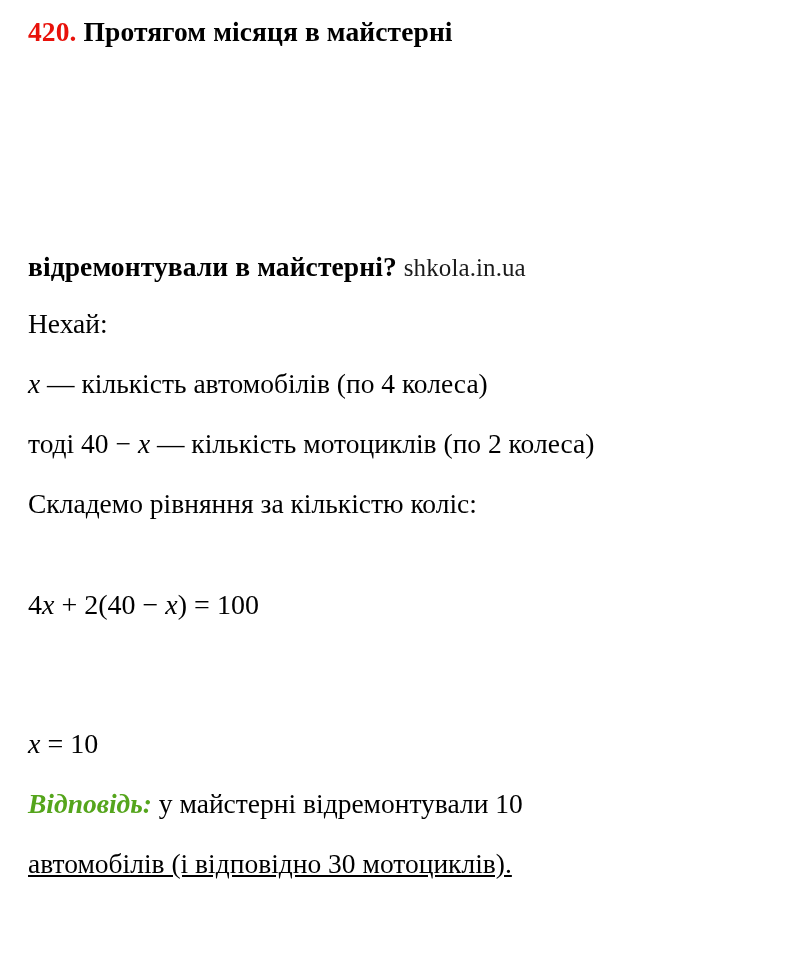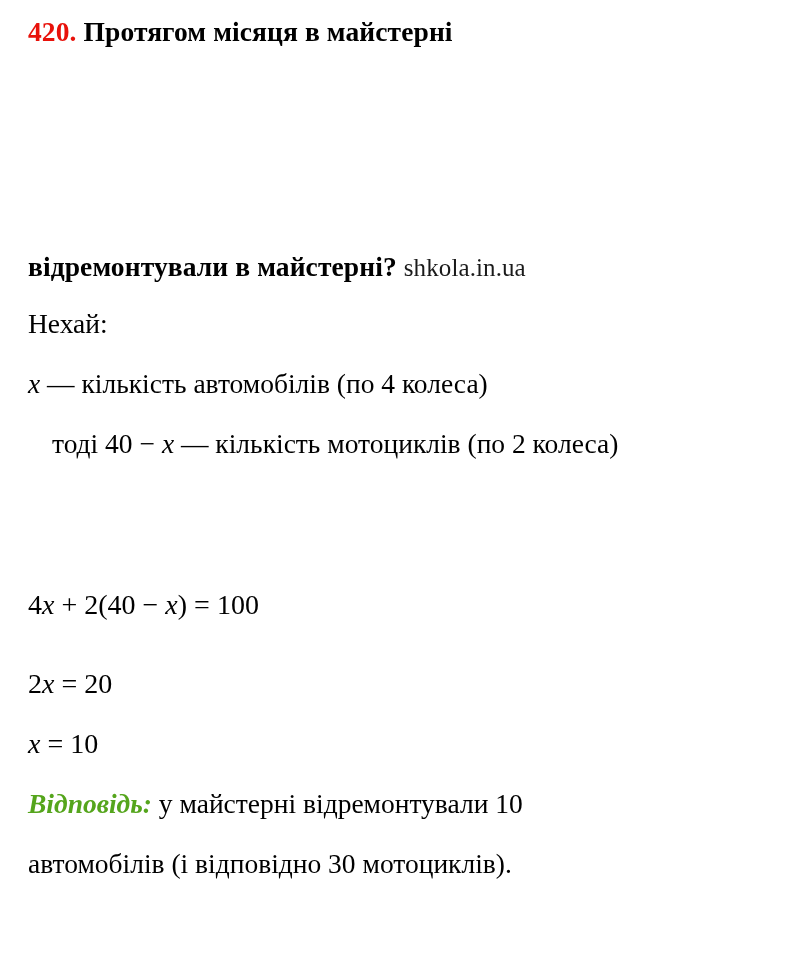--- a/index.html
+++ b/index.html
@@ -75,28 +75,28 @@
   }
 
   
   .l1  { top: 18px;  }
   .l2  { top: 78px;  }
   .l3  { top: 136px; }
   .l4  { top: 195px; }
   .l5  { top: 253px; }
   .l6  { top: 310px; }
   .l7  { top: 370px; }
-  .l8  { top: 430px; margin-left: 24px; }
+  .l8  { top: 430px; }
   .l9  { top: 490px; }
   .l10 { top: 550px; margin-top: 41px; }
   .l11 { top: 610px; }
   .l12 { top: 670px; }
   .l13 { top: 730px; }
   .l14 { top: 790px; }
-  .l15 { top: 850px; }
+  .l15 { top: 850px; text-decoration: underline; }
 
   .sp { white-space: pre; }
 </style>
 </head>
 <body>
 
 <div class="page">
 
   <div class="line stmt l1"><span class="num">420.</span><span class="sp"> </span><span>Протягом місяця в майстерні</span></div>
 
@@ -104,25 +104,25 @@
 
 
   <div class="line stmt l5"><span>відремонтували в майстерні?</span><span class="sp"> </span><span class="watermark">shkola.in.ua</span></div>
 
   <div class="line body-line l6">Нехай:</div>
 
   <div class="line body-line l7"><span class="var">x</span><span class="sp"> </span><span>— кількість автомобілів (по 4 колеса)</span></div>
 
   <div class="line body-line l8"><span>тоді 40 −</span><span class="sp"> </span><span class="var">x</span><span class="sp"> </span><span>— кількість мотоциклів (по 2 колеса)</span></div>
 
+  <div class="line body-line l9">Складемо рівняння за кількістю коліс:</div>
 
   <div class="line eq l10"><span>4</span><span class="var">x</span><span> + 2(40 − </span><span class="var">x</span><span>) = 100</span></div>
 
 
-  <div class="line eq l12"><span>2</span><span class="var">x</span><span> = 20</span></div>
 
   <div class="line eq l13"><span></span><span class="var">x</span><span> = 10</span></div>
 
   <div class="line body-line l14"><span class="answer-label">Відповідь:</span><span class="sp"> </span><span>у майстерні відремонтували 10</span></div>
 
   <div class="line body-line l15">автомобілів (і відповідно 30 мотоциклів).</div>
 
 </div>
 
 </body></html>

